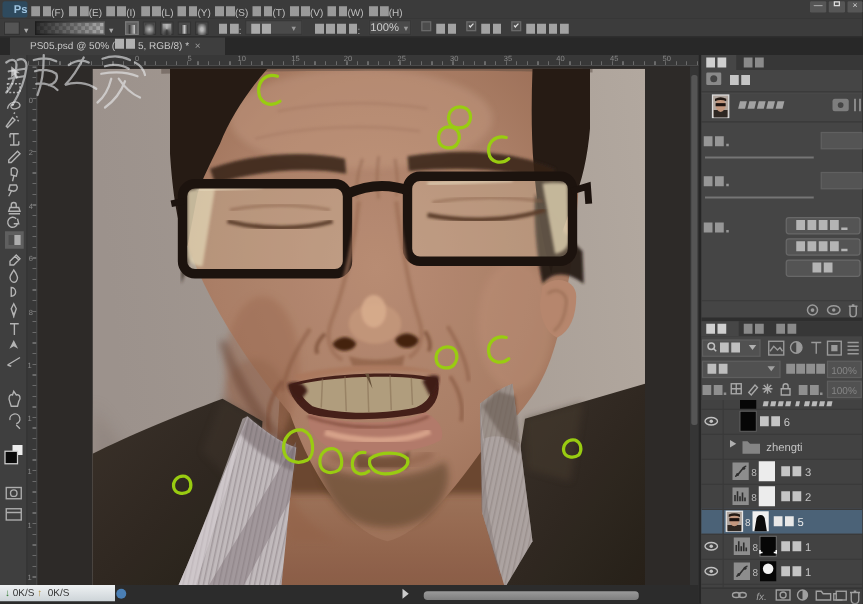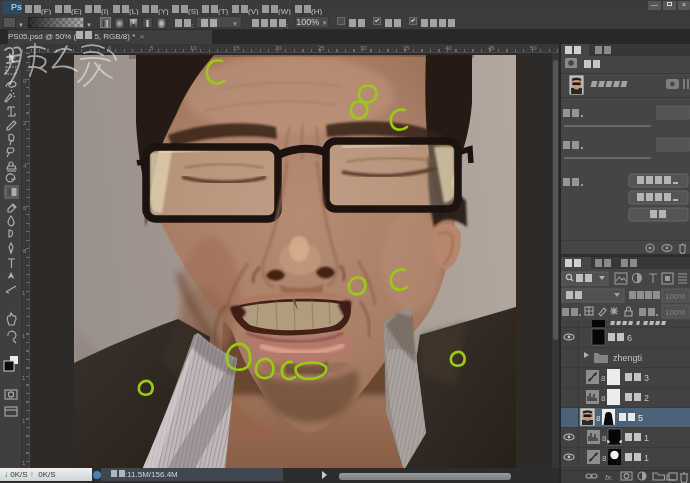--- a/index.html
+++ b/index.html
@@ -11,21 +11,21 @@
 
 #menubar{left:0;top:0;width:690px;height:15px;background:#3b3b3b}
 #pslogo{left:2px;top:1px;width:20px;height:13px;background:#2e4a5e;color:#9fc4e0;font-size:9px;font-weight:bold;text-align:right;line-height:13px;border-radius:2px}
 .mi{position:absolute;top:4px;color:#aaa}
 .winbtn{position:absolute;top:1px;width:13px;height:9px;background:#565656;border-radius:1px;color:#ddd;font-size:7px;line-height:8px;text-align:center}
 
 #opts{left:0;top:15px;width:690px;height:15px;background:#3c3c3c;border-bottom:1px solid #2a2a2a}
 .gbtn{position:absolute;top:17px;width:11px;height:11px;background:#4a4a4a;border:1px solid #333}
 
 #tabbar{left:0;top:30px;width:690px;height:14px;background:#282828}
-#dtab{left:8px;top:30px;width:204px;height:14px;background:#3e3e3e;color:#c6c6c6;font-size:8px;line-height:14px;white-space:nowrap}
+#dtab{left:8px;top:30px;width:172px;height:14px;background:#3e3e3e;color:#c6c6c6;font-size:8px;line-height:14px;padding-left:16px;white-space:nowrap}
 
 #toolbar{left:0;top:44px;width:22px;height:426px;background:#3f3f3f;border-right:1px solid #333}
 
 #hruler{left:22px;top:44px;width:537px;height:9px;background:#383838;border-bottom:1px solid #4a4a4a;overflow:hidden}
 #vruler{left:22px;top:53px;width:8px;height:417px;background:#383838;border-right:1px solid #4a4a4a;overflow:hidden}
 .rnum{position:absolute;color:#888;font-size:6px}
 
 #canvas{left:30px;top:53px;width:529px;height:417px;background:#2d2a28}
 #photo{left:74px;top:55px;width:442px;height:415px}
 
@@ -315,21 +315,20 @@
     <path d="M386,297 C380,296 376,301 377,306 C378,311 385,312 389,309 C392,305 391,299 386,297 Z"></path>
   </g>
   </svg></div>
 
   <div class="abs" id="vscroll"></div>
   <div class="abs" id="vthumb"></div>
 
   <div class="abs" id="status"></div>
   <div class="abs" id="stleft"><span style="color:#2d7a2d;margin-left:4px">↓</span> 0K/S <span style="color:#b58a2d">↑</span> &nbsp;0K/S</div>
   <div class="abs" style="left:93px;top:471px;width:8px;height:8px;border-radius:50%;background:#4a7fb5"></div>
-  <div class="abs" id="stdoc" style="left:101px;width:182px"><i class="b7" style="width:14px"></i>:11.5M/156.4M</div>
   <div class="abs" style="left:322px;top:471px;width:0;height:0;border-left:5px solid #ccc;border-top:4px solid transparent;border-bottom:4px solid transparent"></div>
   <div class="abs" id="hthumb"></div>
 
   <div class="abs" style="left:0px;top:40px;width:125px;height:52px">
     <svg width="125" height="52" viewBox="0 0 125 52">
       <g fill="none" stroke="#eceef0" stroke-width="1.8" opacity=".6" stroke-linecap="round">
         <path d="M5,10 C10,6 14,8 13,14 C12,22 9,30 5,34 M14,8 C19,6 22,9 21,15 C20,24 16,34 10,44 M7,17 L20,15 M7,23 L19,21"></path>
         <path d="M27,8 C34,6 41,7 45,9 M35,4 C35,14 34,26 30,36 M28,17 C34,15 41,16 45,19 C47,23 44,27 39,28 M29,27 C35,26 42,28 46,32"></path>
         <path d="M55,12 C61,8 67,8 71,10 M67,6 C63,14 58,22 52,28 C60,25 70,26 77,31"></path>
         <path d="M82,7 C90,4 98,5 104,8 M84,13 C91,11 98,12 103,15 M81,19 C92,17 103,18 110,21 M89,23 C87,31 83,38 78,42 M95,23 C99,29 105,35 112,38 M100,25 C97,33 91,41 84,46 M108,10 C112,12 115,16 116,20"></path>

